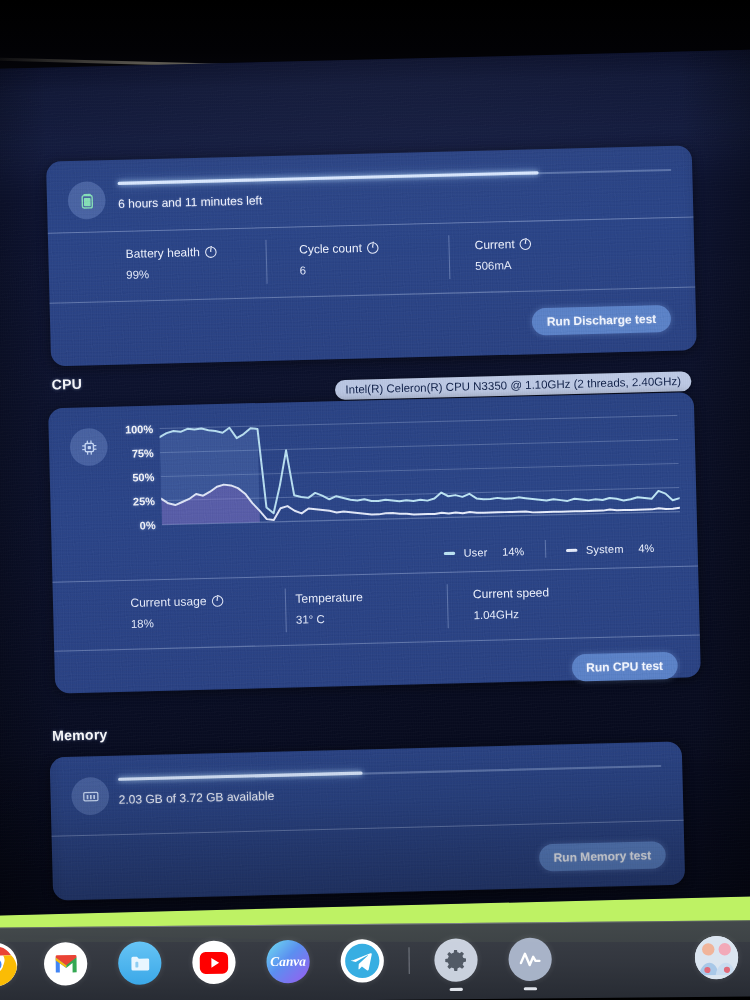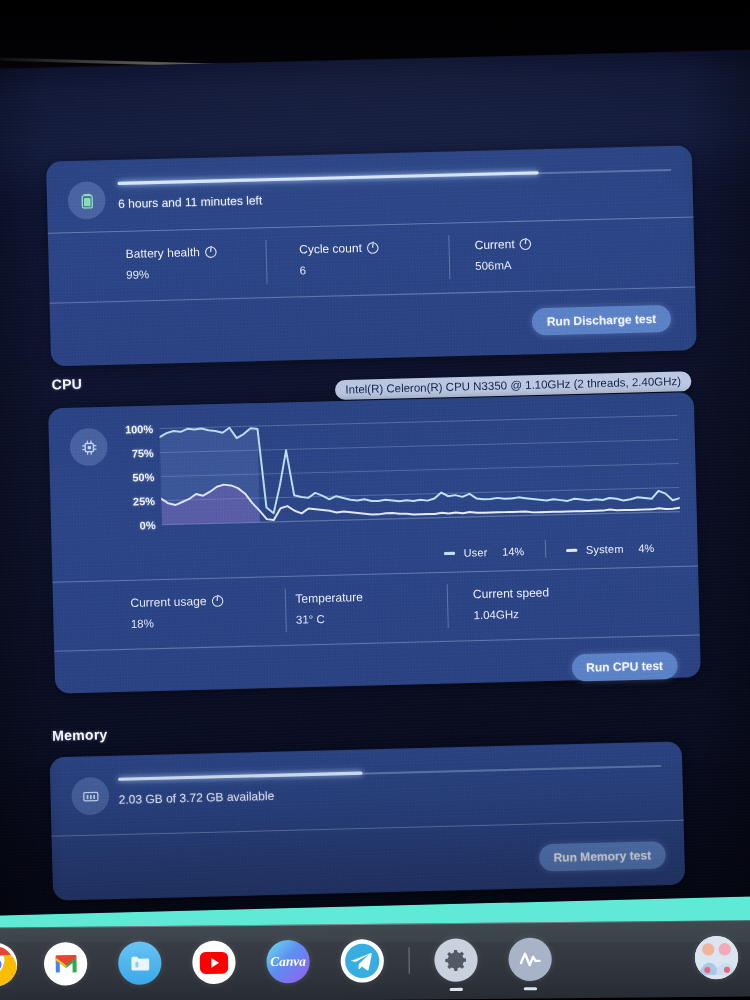--- a/index.html
+++ b/index.html
@@ -7,21 +7,21 @@
   html, body {
     width: 750px; height: 1000px;
     overflow: hidden;
     background: #000;
     font-family: "Liberation Sans", sans-serif;
   }
 
   #screenshot {
     position: relative;
     width: 750px; height: 1000px;
-    background: #5eead4;
+    background: #bef264;
     overflow: hidden;
   }
 
   
   .bezel-top {
     position: absolute; left: 0; top: 0; width: 750px; height: 88px;
     background: linear-gradient(180deg,#000000 0%, #020205 60%, #07070d 100%);
   }
   .bezel-seam {
     position: absolute; left: -20px; top: 68px; width: 800px; height: 3px;

